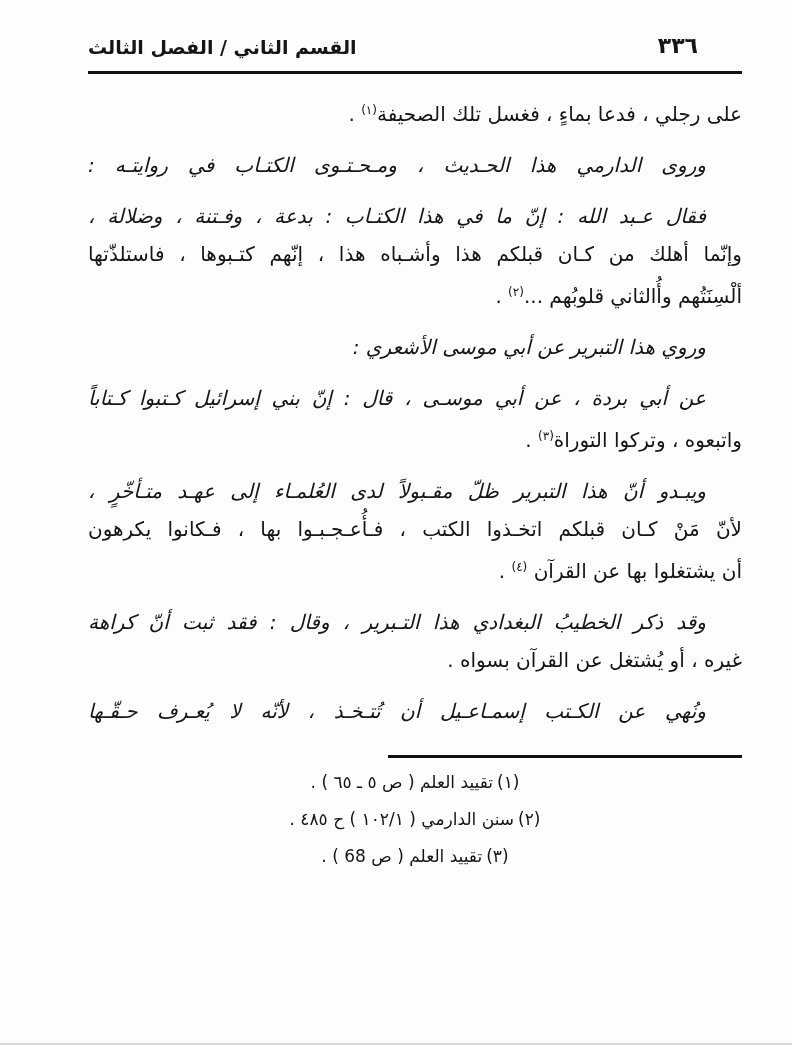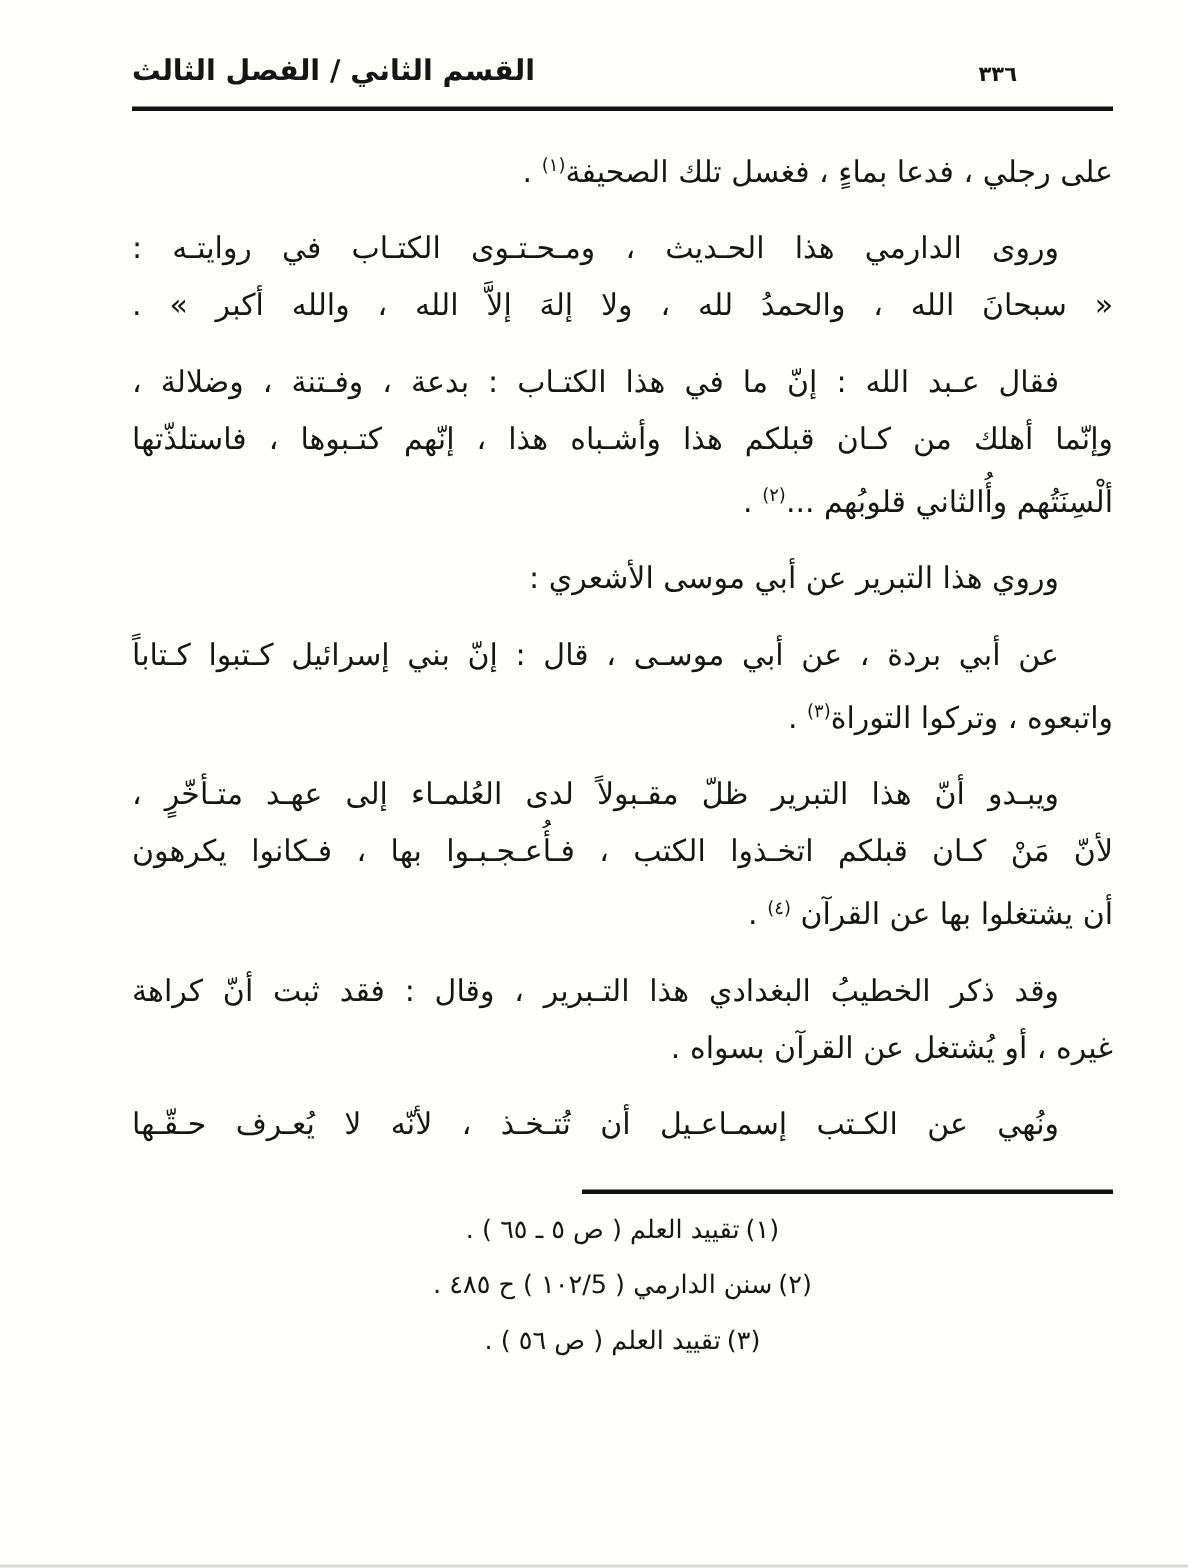--- a/index.html
+++ b/index.html
@@ -20,22 +20,22 @@
   
   .header {
     display: flex;
     flex-direction: row;
     justify-content: space-between;
     align-items: flex-end;
     font-weight: bold;
     height: 32px;
   }
   .page-number {
-    font-size: 14px;
-    margin-right: 64px; 
+    font-size: 22px;
+    margin-right: 44px; 
     letter-spacing: 2px;
   }
   .chapter-title {
     font-size: 19px;
     direction: rtl;
     text-align: center;
   }
   .header-rule {
     border: 0;
     border-top: 3px solid #111;
@@ -49,21 +49,21 @@
   }
   .line {
     text-align: right;
     direction: rtl;
     white-space: normal;
   }
   .just {
     text-align: justify;
     text-align-last: justify;
   }
-  .indent { padding-right: 36px; }
+  .indent { padding-right: 36px; font-style: italic; }
   .pstart { margin-top: 13px; }
   sup.fn-marker {
     font-size: 12px;
     vertical-align: 7px;
     letter-spacing: 0;
   }
   
   .footnote-separator {
     border: 0;
     border-top: 3px solid #111;
@@ -85,36 +85,35 @@
   <div class="header">
     <span class="page-number">٣٣٦</span>
     <span class="chapter-title">القسم الثاني / الفصل الثالث</span>
   </div>
 
   <hr class="header-rule">
 
   <div class="body-text">
     <div class="line"><span>على رجلي ، فدعا بماءٍ ، فغسل تلك الصحيفة</span><sup class="fn-marker">(١)</sup><span> .</span></div>
     <div class="line just indent pstart"><span>وروى الدارمي هذا الحـديث ، ومـحـتـوى الكتـاب في روايتـه :</span></div>
-    <div class="line just"><span>« سبحانَ الله ، والحمدُ لله ، ولا إلهَ إلاَّ الله ، والله أكبر » .</span></div>
     <div class="line just indent pstart"><span>فقال عـبد الله : إنّ ما في هذا الكتـاب : بدعة ، وفـتنة ، وضلالة ،</span></div>
     <div class="line just"><span>وإنّما أهلك من كـان قبلكم هذا وأشـباه هذا ، إنّهم كتـبوها ، فاستلذّتها</span></div>
     <div class="line"><span>ألْسِنَتُهم وأُالثاني قلوبُهم ...</span><sup class="fn-marker">(٢)</sup><span> .</span></div>
     <div class="line indent pstart"><span>وروي هذا التبرير عن أبي موسى الأشعري :</span></div>
     <div class="line just indent pstart"><span>عن أبي بردة ، عن أبي موسـى ، قال : إنّ بني إسرائيل كـتبوا كـتاباً</span></div>
     <div class="line"><span>واتبعوه ، وتركوا التوراة</span><sup class="fn-marker">(٣)</sup><span> .</span></div>
     <div class="line just indent pstart"><span>ويبـدو أنّ هذا التبرير ظلّ مقـبولاً لدى العُلمـاء إلى عهـد متـأخّرٍ ،</span></div>
     <div class="line just"><span>لأنّ مَنْ كـان قبلكم اتخـذوا الكتب ، فـأُعـجـبـوا بها ، فـكانوا يكرهون</span></div>
     <div class="line"><span>أن يشتغلوا بها عن القرآن </span><sup class="fn-marker">(٤)</sup><span> .</span></div>
     <div class="line just indent pstart"><span>وقد ذكر الخطيبُ البغدادي هذا التـبرير ، وقال : فقد ثبت أنّ كراهة</span></div>
     <div class="line"><span>غيره ، أو يُشتغل عن القرآن بسواه .</span></div>
     <div class="line just indent pstart"><span>ونُهي عن الكـتب إسمـاعـيل أن تُتـخـذ ، لأنّه لا يُعـرف حـقّـها</span></div>
   </div>
 
   <hr class="footnote-separator">
 
   <div class="footnotes">
     <div class="footnote-item"><span class="footnote-number">(١)</span><span>تقييد العلم ( ص ٥ ـ ٦٥ ) .</span></div>
-    <div class="footnote-item"><span class="footnote-number">(٢)</span><span>سنن الدارمي ( ١٠٢/5 ) ح ٤٨٥ .</span></div>
-    <div class="footnote-item"><span class="footnote-number">(٣)</span><span>تقييد العلم ( ص ٥٦ ) .</span></div>
+    <div class="footnote-item"><span class="footnote-number">(٢)</span><span>سنن الدارمي ( ١٠٢/١ ) ح ٤٨٥ .</span></div>
+    <div class="footnote-item"><span class="footnote-number">(٣)</span><span>تقييد العلم ( ص 68 ) .</span></div>
   </div>
 
 </div>
 
 </body></html>

